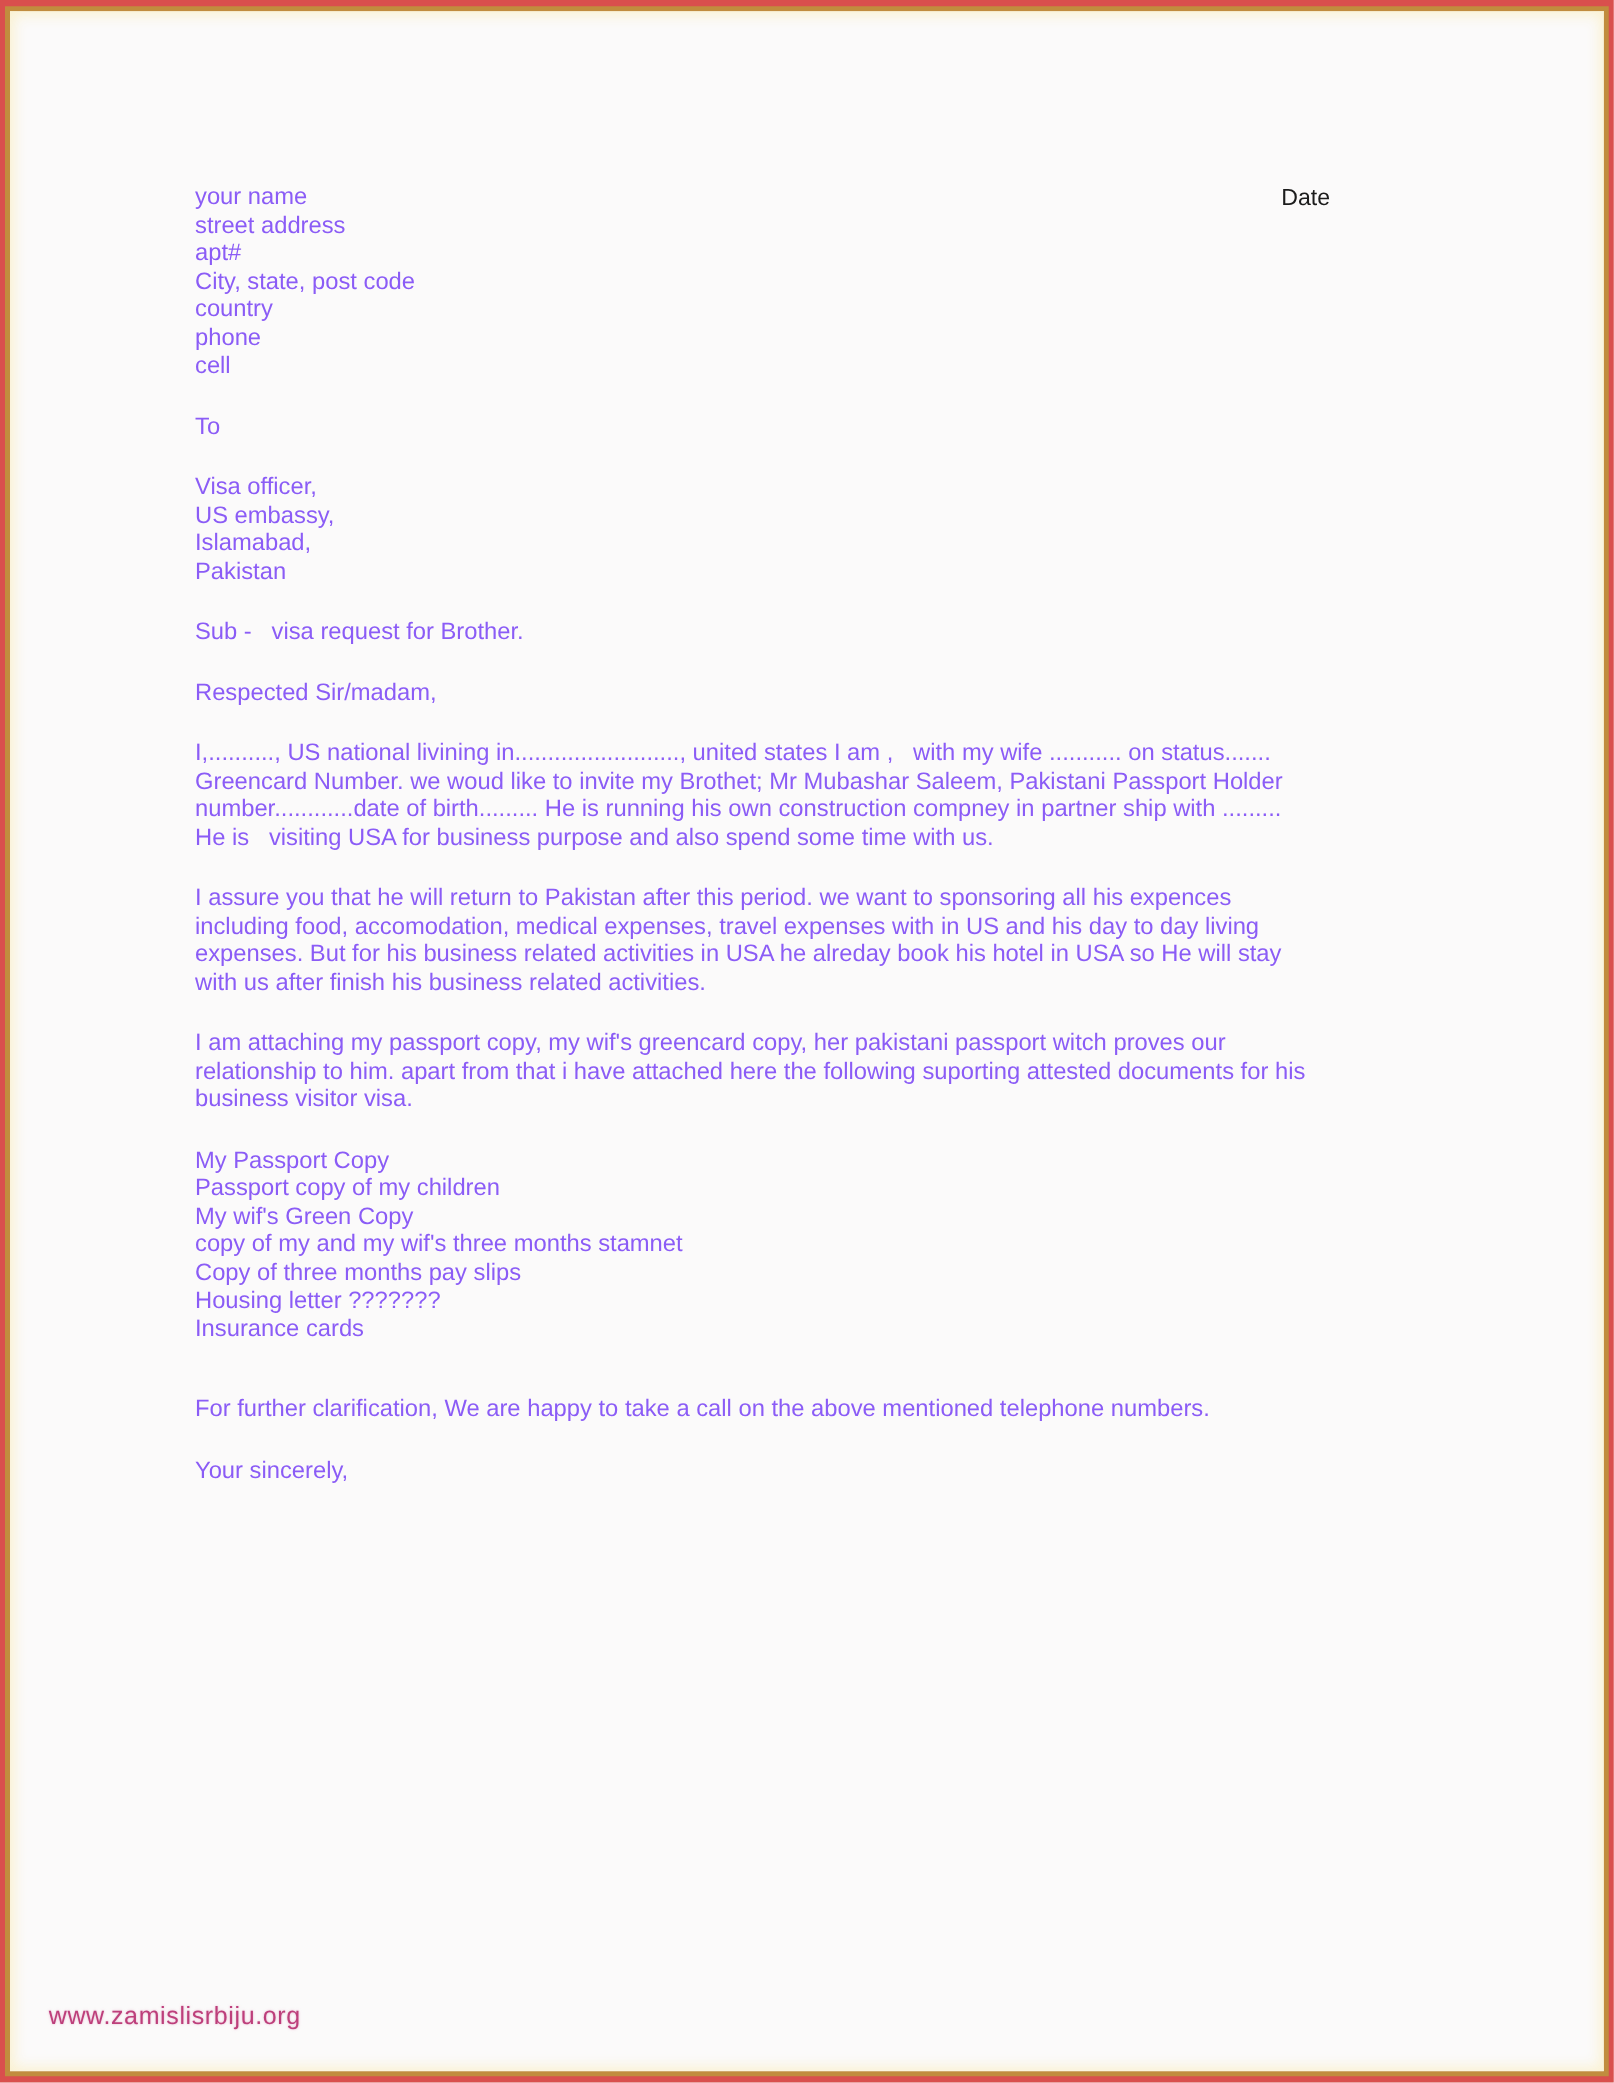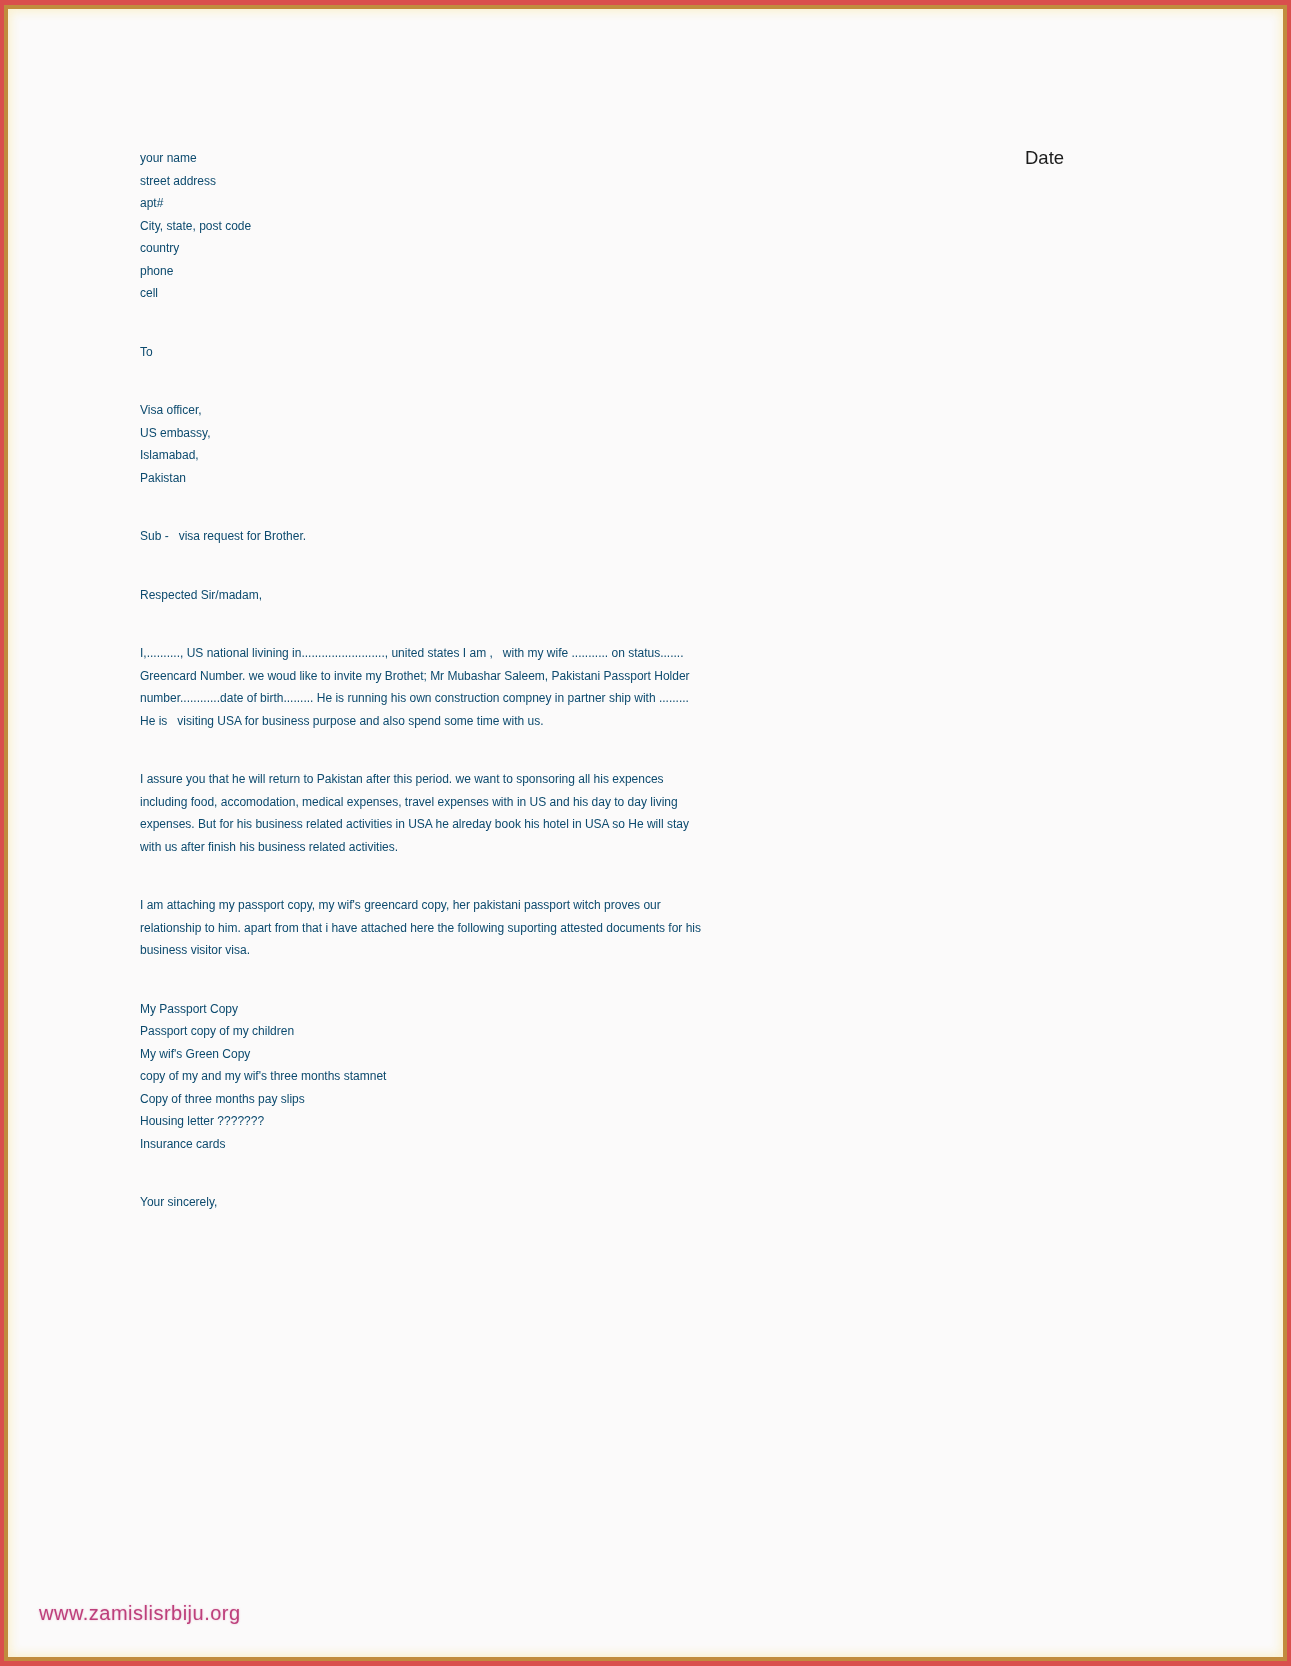--- a/index.html
+++ b/index.html
@@ -32,31 +32,31 @@
     left: 1001px;
     top: 138px;
     font-size: 18.5px;
     line-height: 22.5px;
     color: #1c1c1c;
     white-space: pre;
     margin-left: 16px;
   }
   .content {
     position: absolute;
-    left: 132px;
+    left: 148px;
     top: 138px;
     right: 60px;
-    color: #0c4a6e;
-    font-size: 12px;
+    color: #8b5cf6;
+    font-size: 19px;
   }
   .line {
     line-height: 22.5px;
     white-space: pre;
   }
-  .block { margin-top: 36px; }
+  .block { margin-top: 26px; }
   .block-closing { margin-top: 42px; }
   .watermark {
     position: absolute;
     left: 31px;
     top: 1593px;
     font-size: 20px;
     font-weight: normal;
     letter-spacing: 0.5px;
     text-shadow: 0 0 2px rgba(214, 120, 165, 0.55);
   }
@@ -124,20 +124,23 @@
       <div class="block">
         <div class="line">My Passport Copy</div>
         <div class="line">Passport copy of my children</div>
         <div class="line">My wif's Green Copy</div>
         <div class="line">copy of my and my wif's three months stamnet</div>
         <div class="line">Copy of three months pay slips</div>
         <div class="line">Housing letter ???????</div>
         <div class="line">Insurance cards</div>
       </div>
 
+      <div class="block-closing">
+        <div class="line">For further clarification, We are happy to take a call on the above mentioned telephone numbers.</div>
+      </div>
 
       <div class="block">
         <div class="line">Your sincerely,</div>
       </div>
 
     </div>
 
     <div class="watermark" style="color: rgb(189, 63, 123);">www.zamislisrbiju.org</div>
 
   </div>

